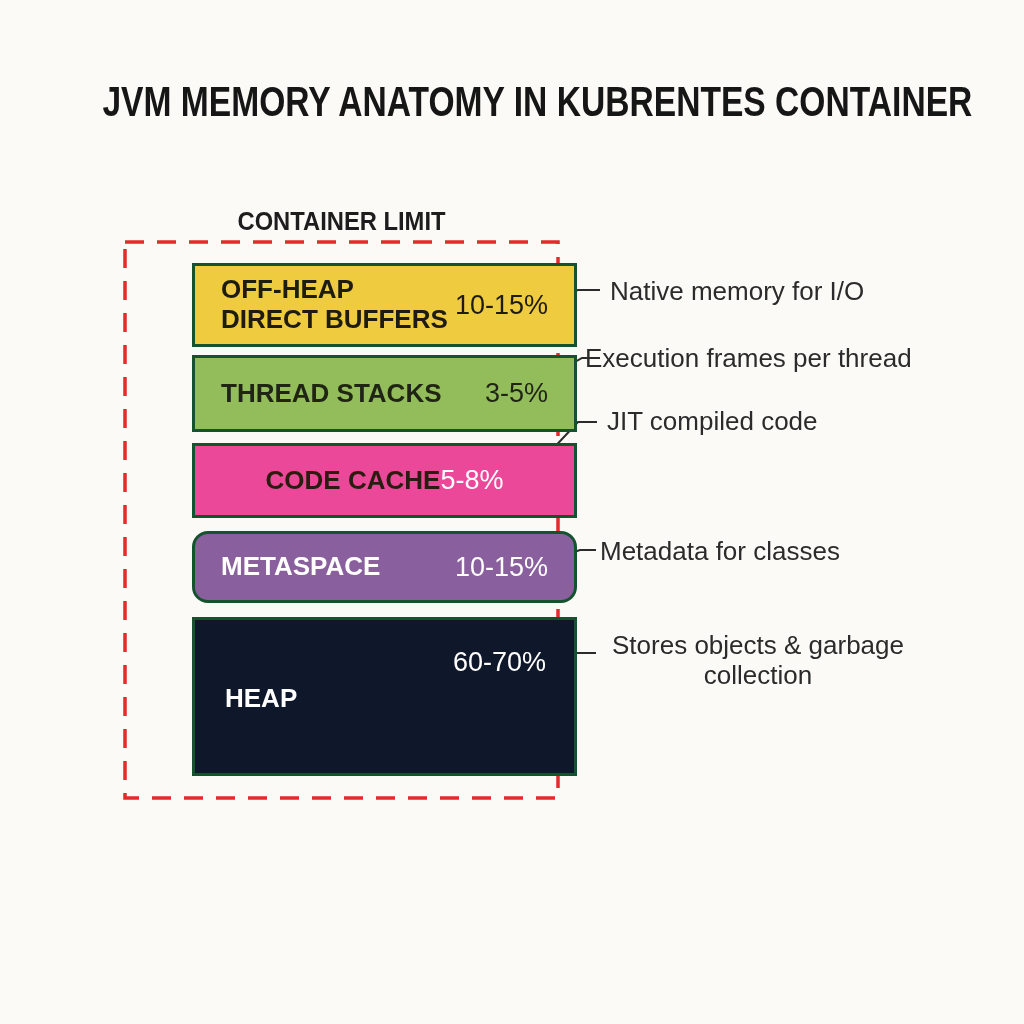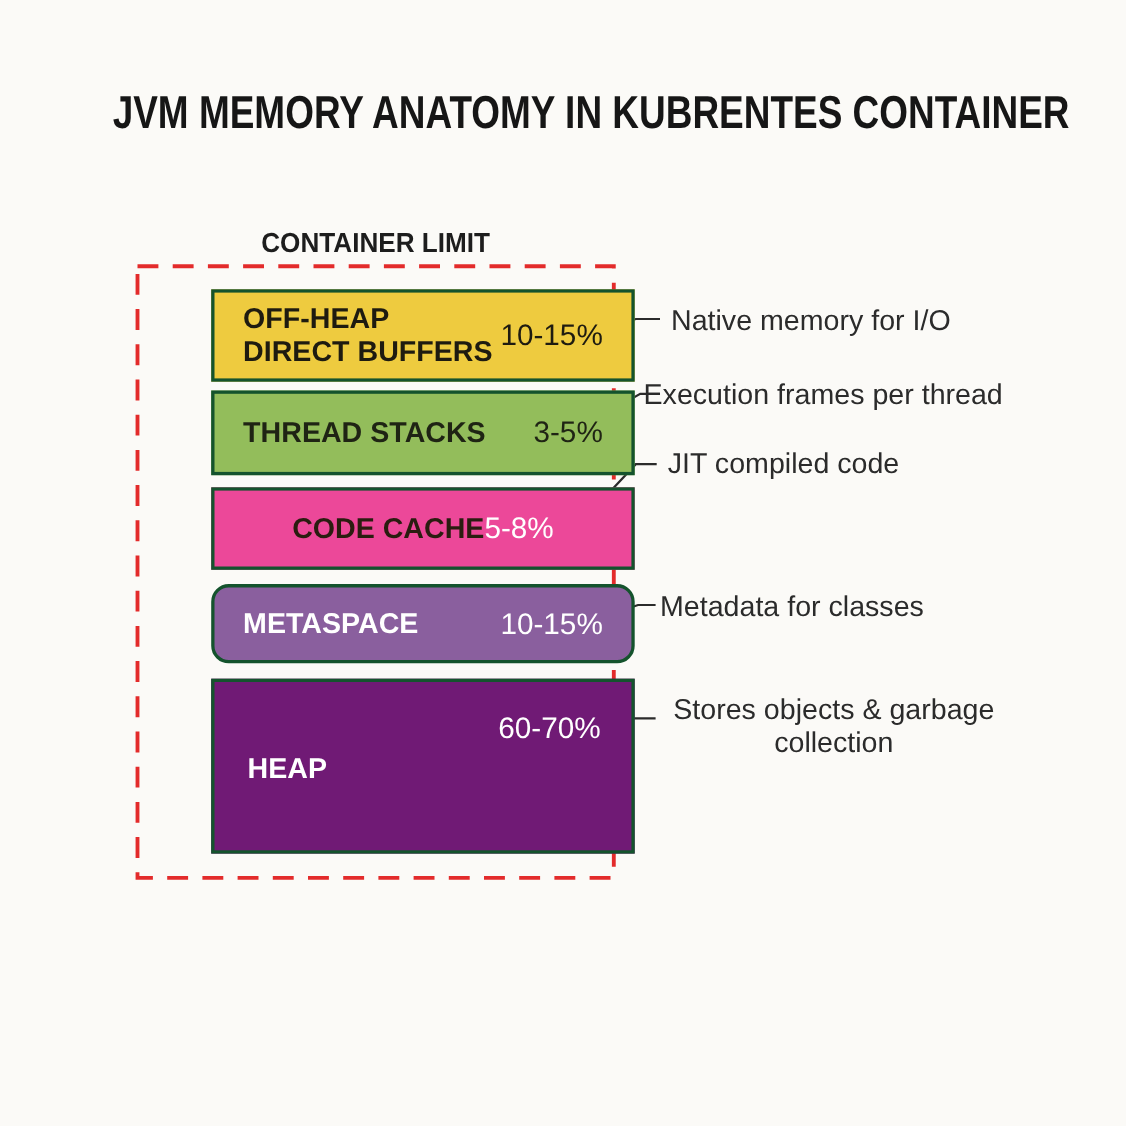--- a/index.html
+++ b/index.html
@@ -84,21 +84,21 @@
 <div class="abs seg seg2" style="background-color: #ec4899; justify-content: center;">
   <span class="seg-label" style="color: rgb(42, 29, 16);">CODE CACHE</span>
   <span class="seg-pct" style="color: rgb(255, 255, 255);">5-8%</span>
 </div>
 
 <div class="abs seg seg3" style="background-color: rgb(138, 95, 158); border-radius: 16px;">
   <span class="seg-label" style="color: rgb(255, 255, 255);">METASPACE</span>
   <span class="seg-pct" style="color: rgb(255, 255, 255);">10-15%</span>
 </div>
 
-<div class="abs seg seg4" style="background-color: #701a75;">
+<div class="abs seg seg4" style="background-color: #0f172a;">
   <span class="seg-pct" style="color: rgb(255, 255, 255);">60-70%</span>
   <span class="seg-label" style="color: rgb(255, 255, 255);">HEAP</span>
 </div>
 
 <div class="abs ann ann-0">Native memory for I/O</div>
 <div class="abs ann ann-1">Execution frames per thread</div>
 <div class="abs ann ann-2">JIT compiled code</div>
 <div class="abs ann ann-3">Metadata for classes</div>
 <div class="abs ann ann-4">Stores objects &amp; garbage collection</div>
 

